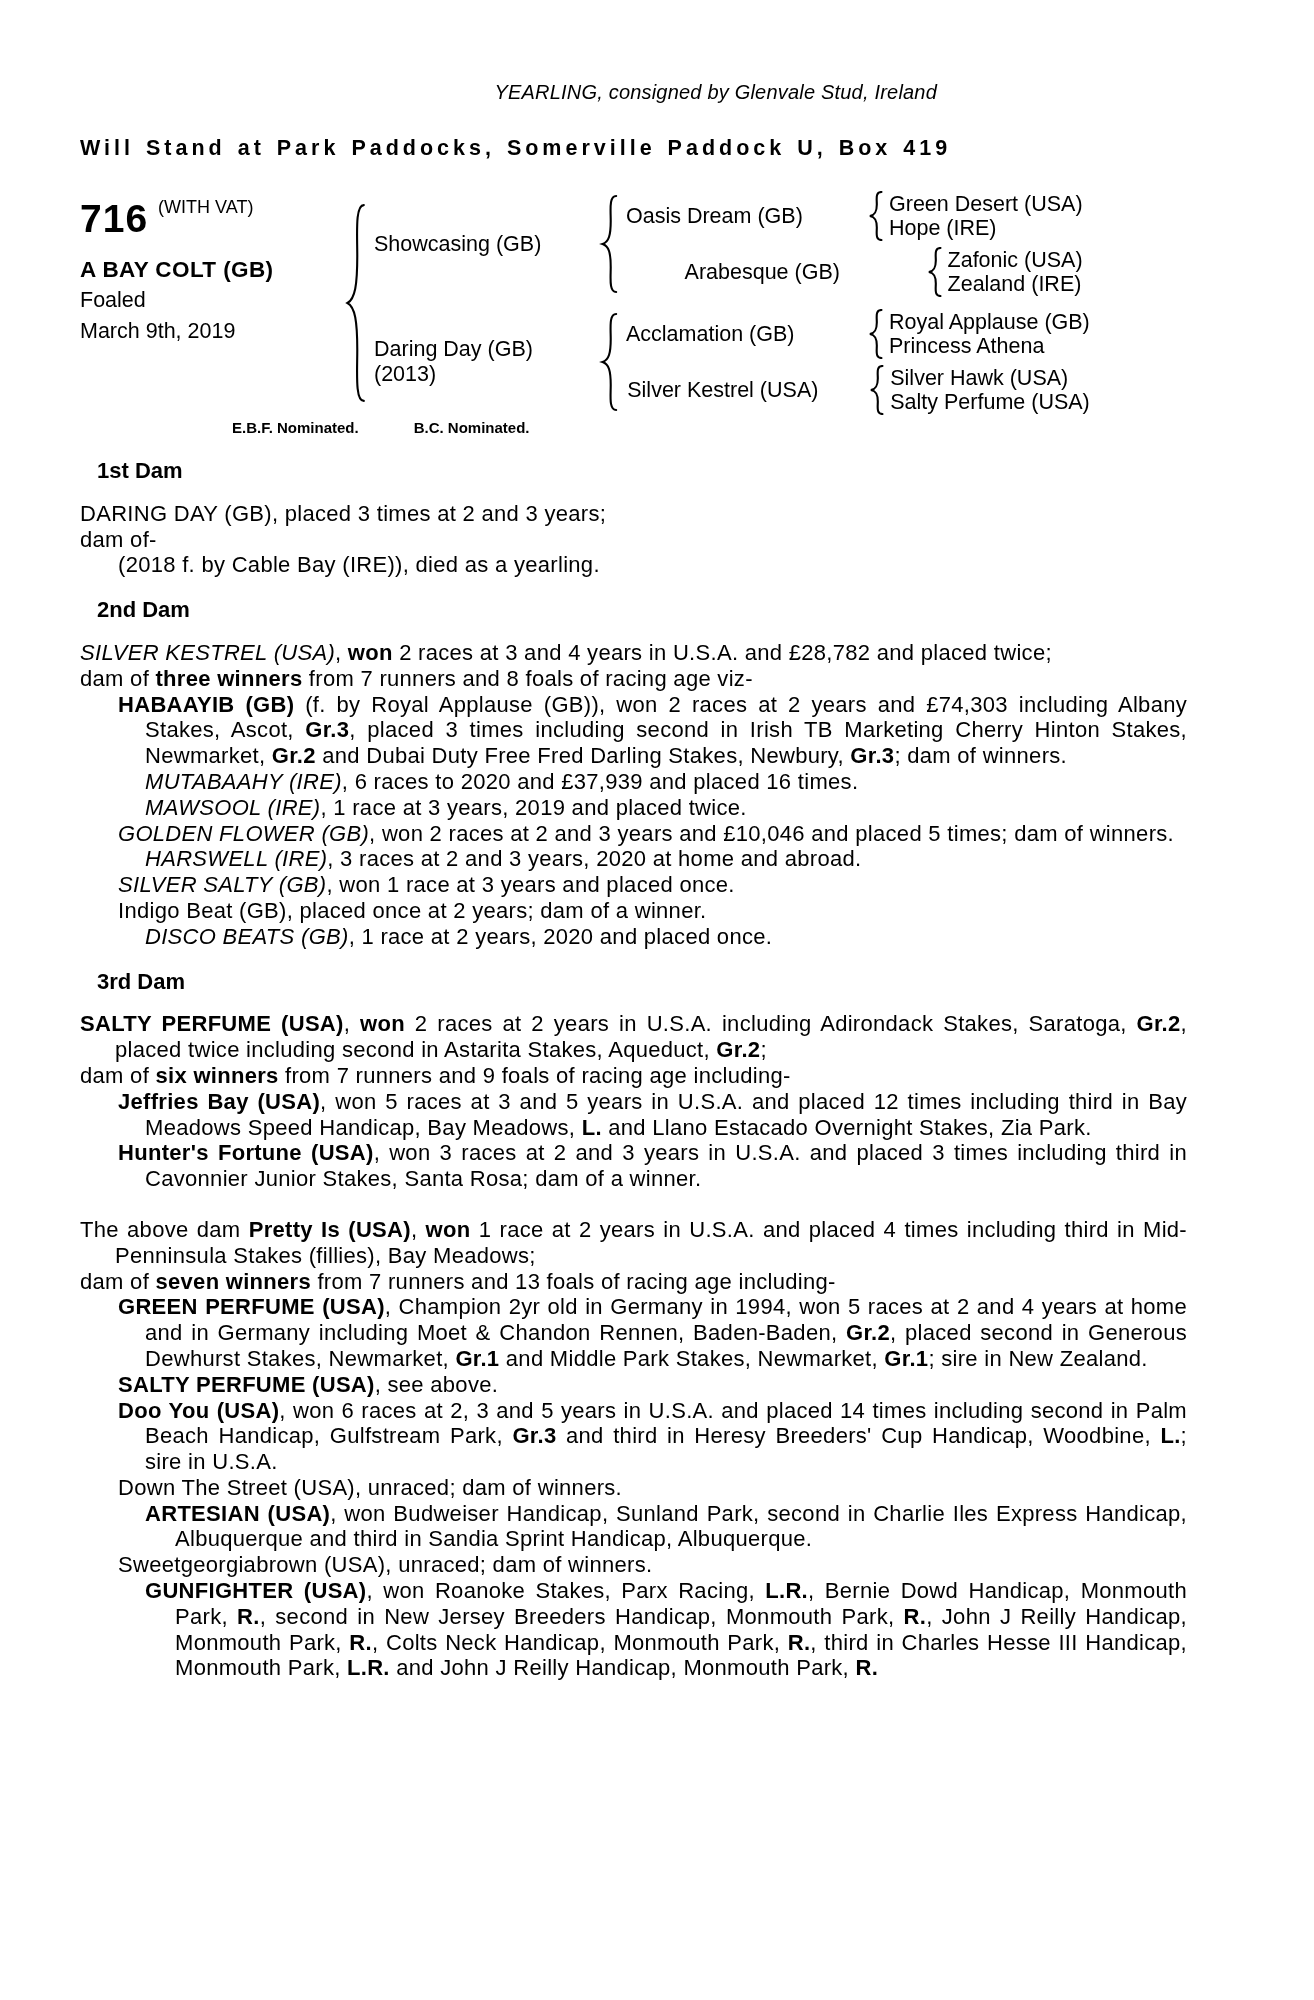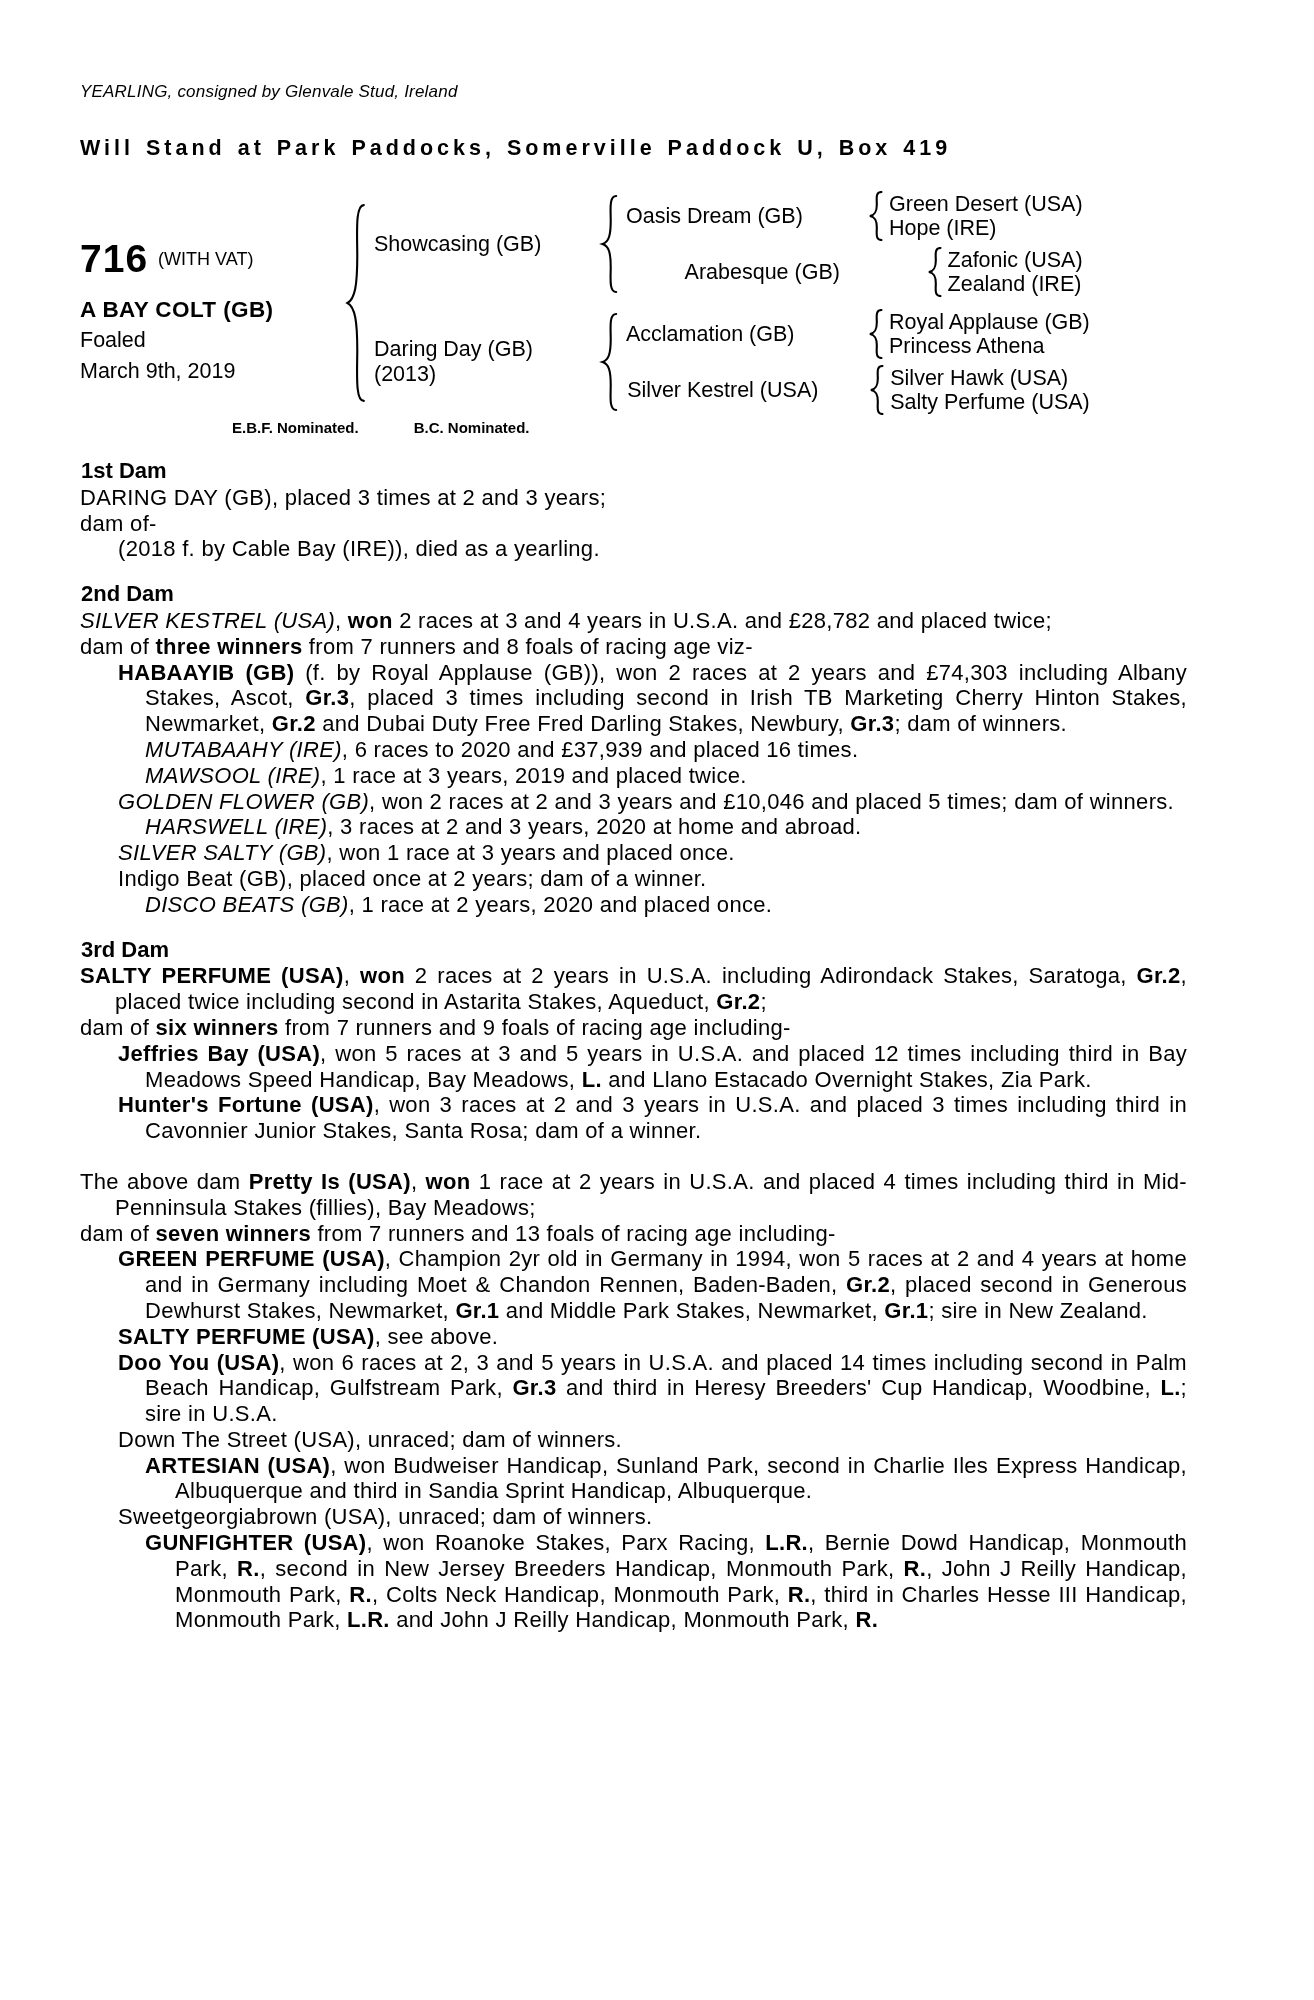--- a/index.html
+++ b/index.html
@@ -1,24 +1,24 @@
 <!DOCTYPE html>
 <html><head>
 <meta charset="utf-8">
 <style>
   html,body{margin:0;padding:0;background:#fff;color:#000;}
   body{width:1314px;height:2000px;overflow:hidden;font-family:"Liberation Sans",sans-serif;}
   .page{padding:78px 127px 0 80px;}
 
-  .doc-title{font-style:italic;font-size:17px;line-height:28px;text-align:left;padding-right:250px;letter-spacing:.2px;}
+  .doc-title{font-style:italic;font-size:20px;line-height:28px;text-align:right;padding-right:250px;letter-spacing:.2px;}
   .stand{font-weight:bold;font-size:21.5px;letter-spacing:4px;word-spacing:2px;margin-top:30px;white-space:nowrap;}
 
   .lot-row{display:flex;margin-top:30px;}
   .lot-info{width:262px;flex-shrink:0;padding-top:6px;}
-  .lot-num-row{display:flex;align-items:center;gap:10px;margin-top:40px;}
+  .lot-num-row{display:flex;align-items:flex-start;gap:10px;}
   .lot-num{font-size:39px;font-weight:bold;letter-spacing:1px;}
   .vat{font-size:18px;}
   .colt-name{font-weight:bold;font-size:22.5px;margin-top:16px;letter-spacing:.4px;}
   .foaled{font-size:21.5px;line-height:27px;margin-top:4px;}
 
   .tree{display:flex;align-items:center;}
   .brace{flex-shrink:0;}
   .brace svg{display:block;width:100%;height:100%;}
   .b-big{width:24px;height:204px;margin-right:8px;}
   .b-mid{width:20px;height:100px;margin-right:8px;}
@@ -33,21 +33,21 @@
   .g3-col .name{line-height:24px;white-space:nowrap;}
 
   .nom-row{display:flex;margin-top:4px;font-weight:bold;font-size:15px;}
   .nom-row .ebf{margin-left:152px;}
   .nom-row .bc{margin-left:55px;}
 
   #dam-sections{margin-top:22px;}
   section{margin-top:19px;}
   section:first-child{margin-top:0;}
   section.nohead{margin-top:25px;}
-  h3{font-size:22px;font-weight:bold;margin:1px;line-height:25.8px;}
+  h3{font-size:22px;font-weight:bold;margin:17px;line-height:25.8px;}
   p{margin:0;font-size:22px;line-height:25.8px;letter-spacing:.3px;}
   .lvl0{margin-left:35px;text-indent:-35px;}
   .lvl1{margin-left:65px;text-indent:-27px;}
   .lvl2{margin-left:95px;text-indent:-30px;}
   .just{text-align:justify;}
   .seg-b{font-weight:bold;}
   .seg-i{font-style:italic;}
 </style>
 </head>
 <body>

